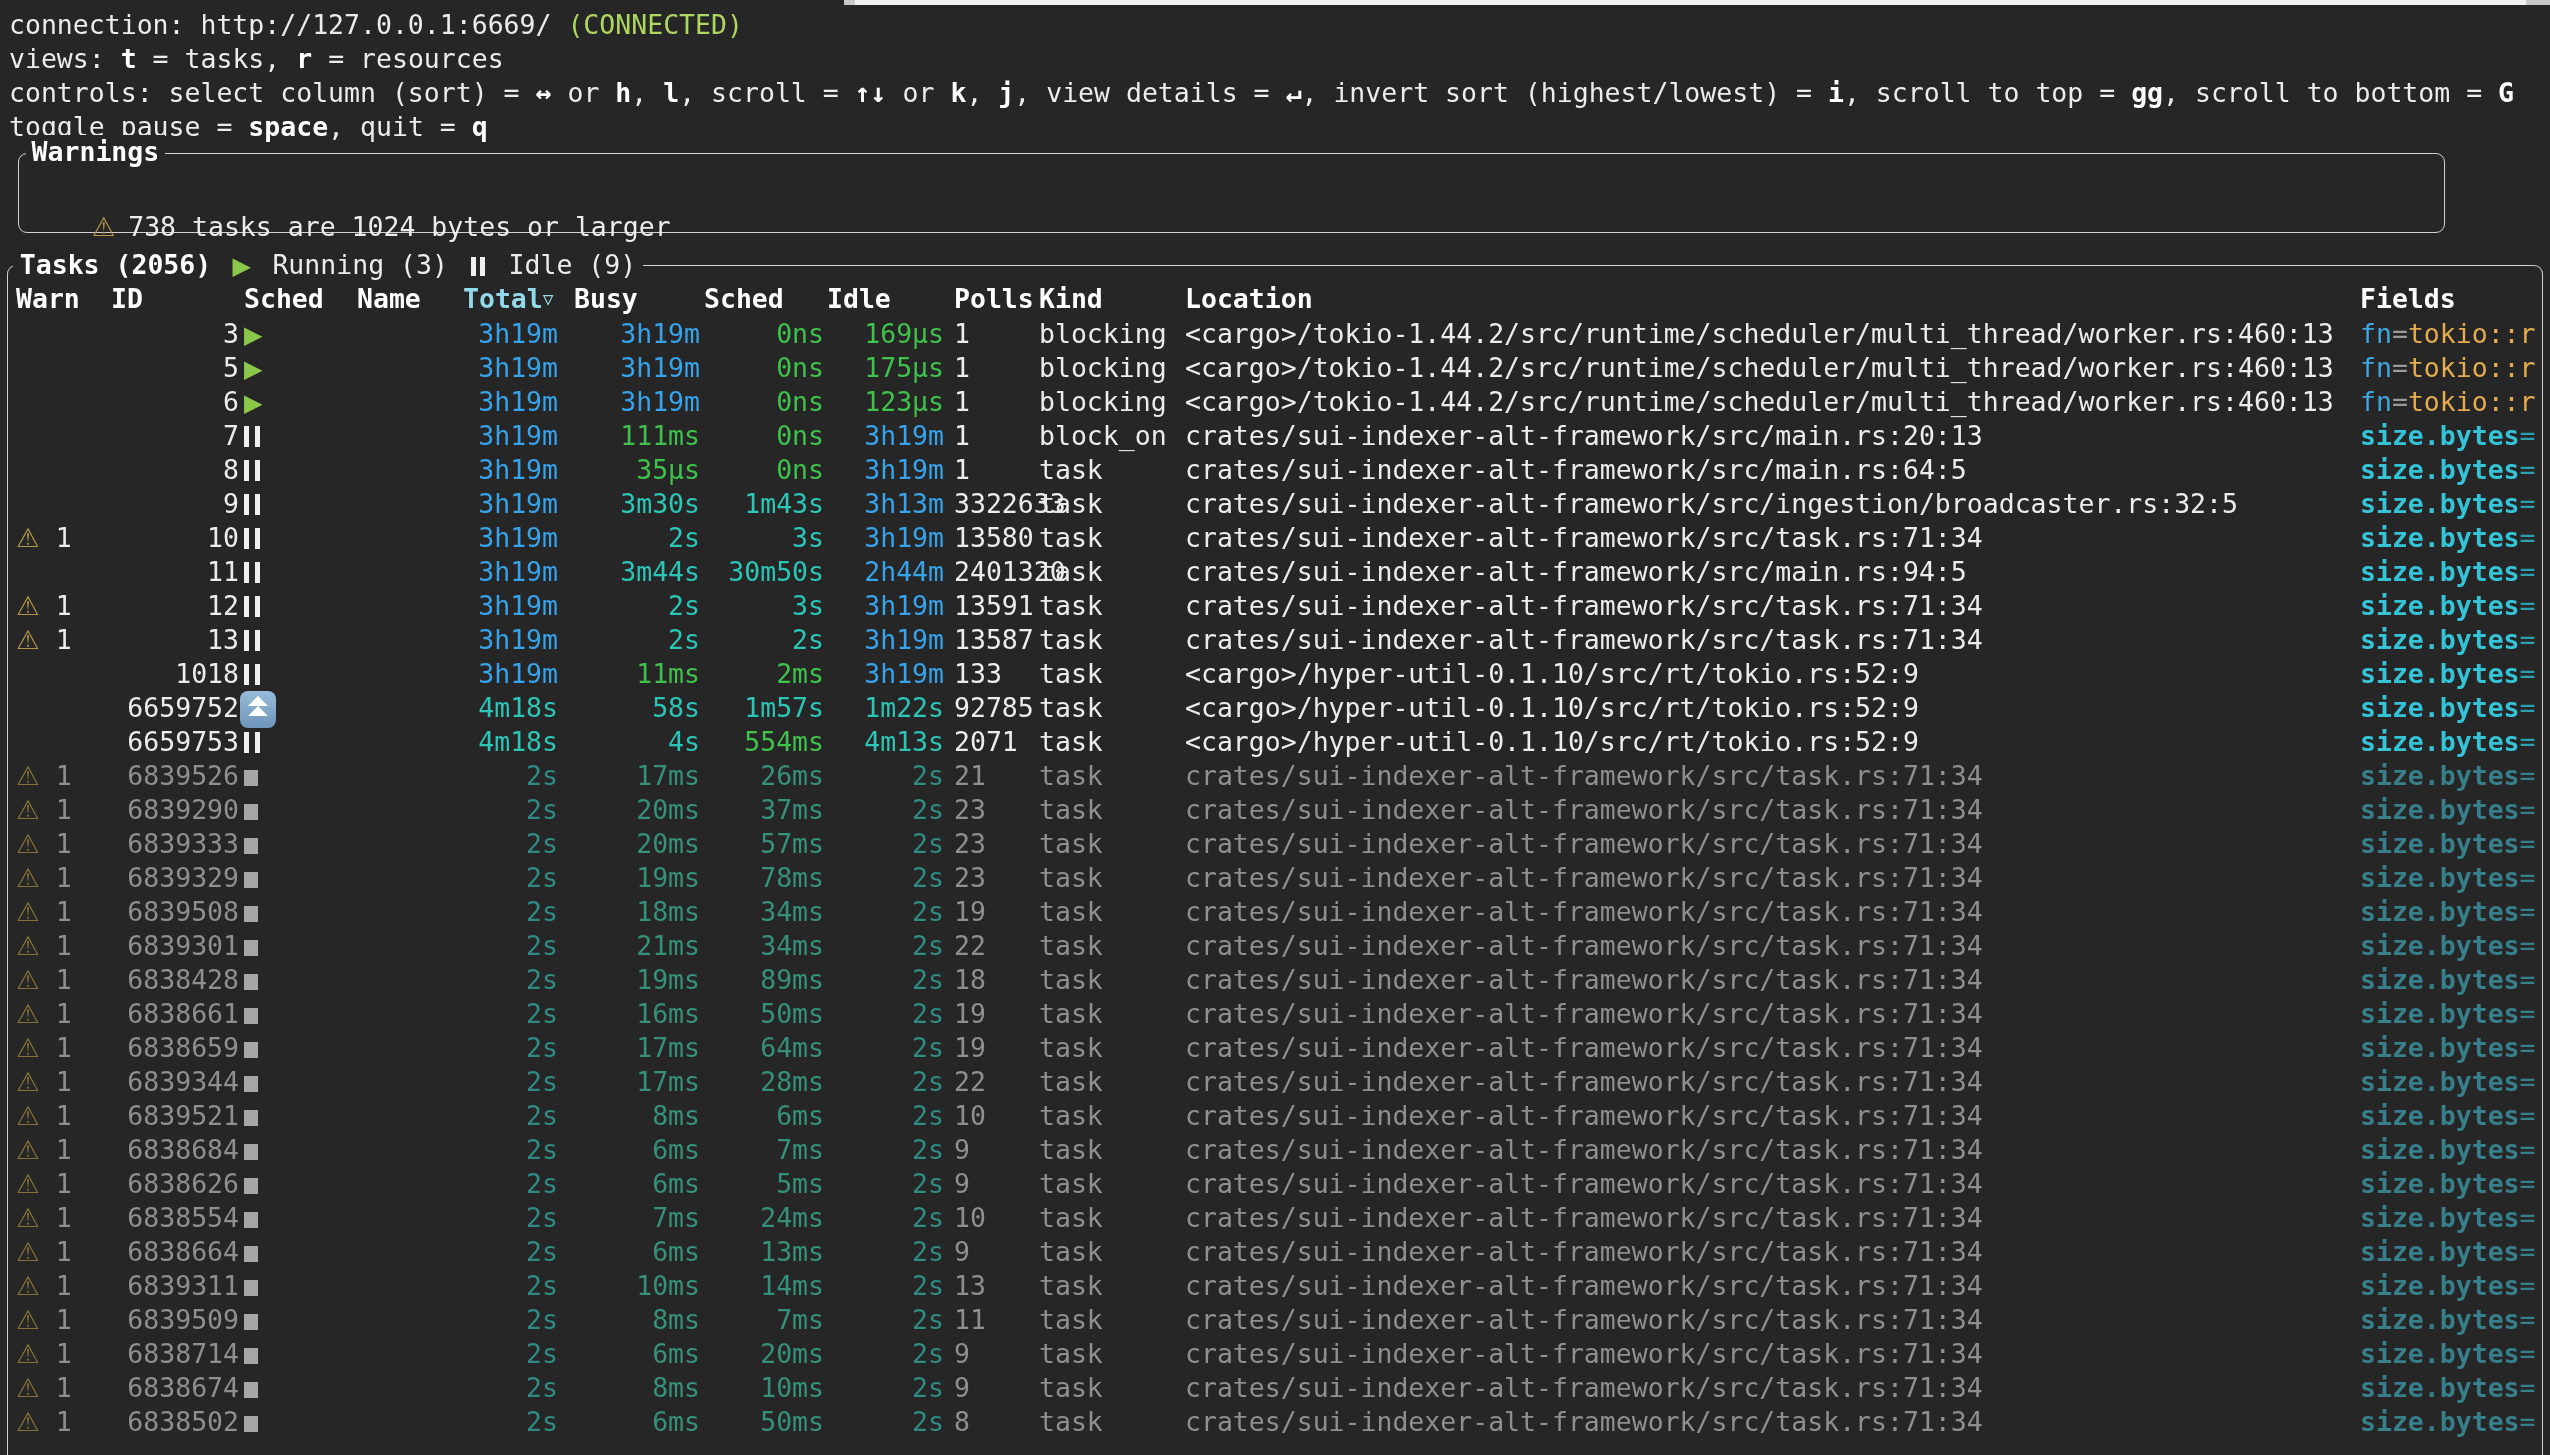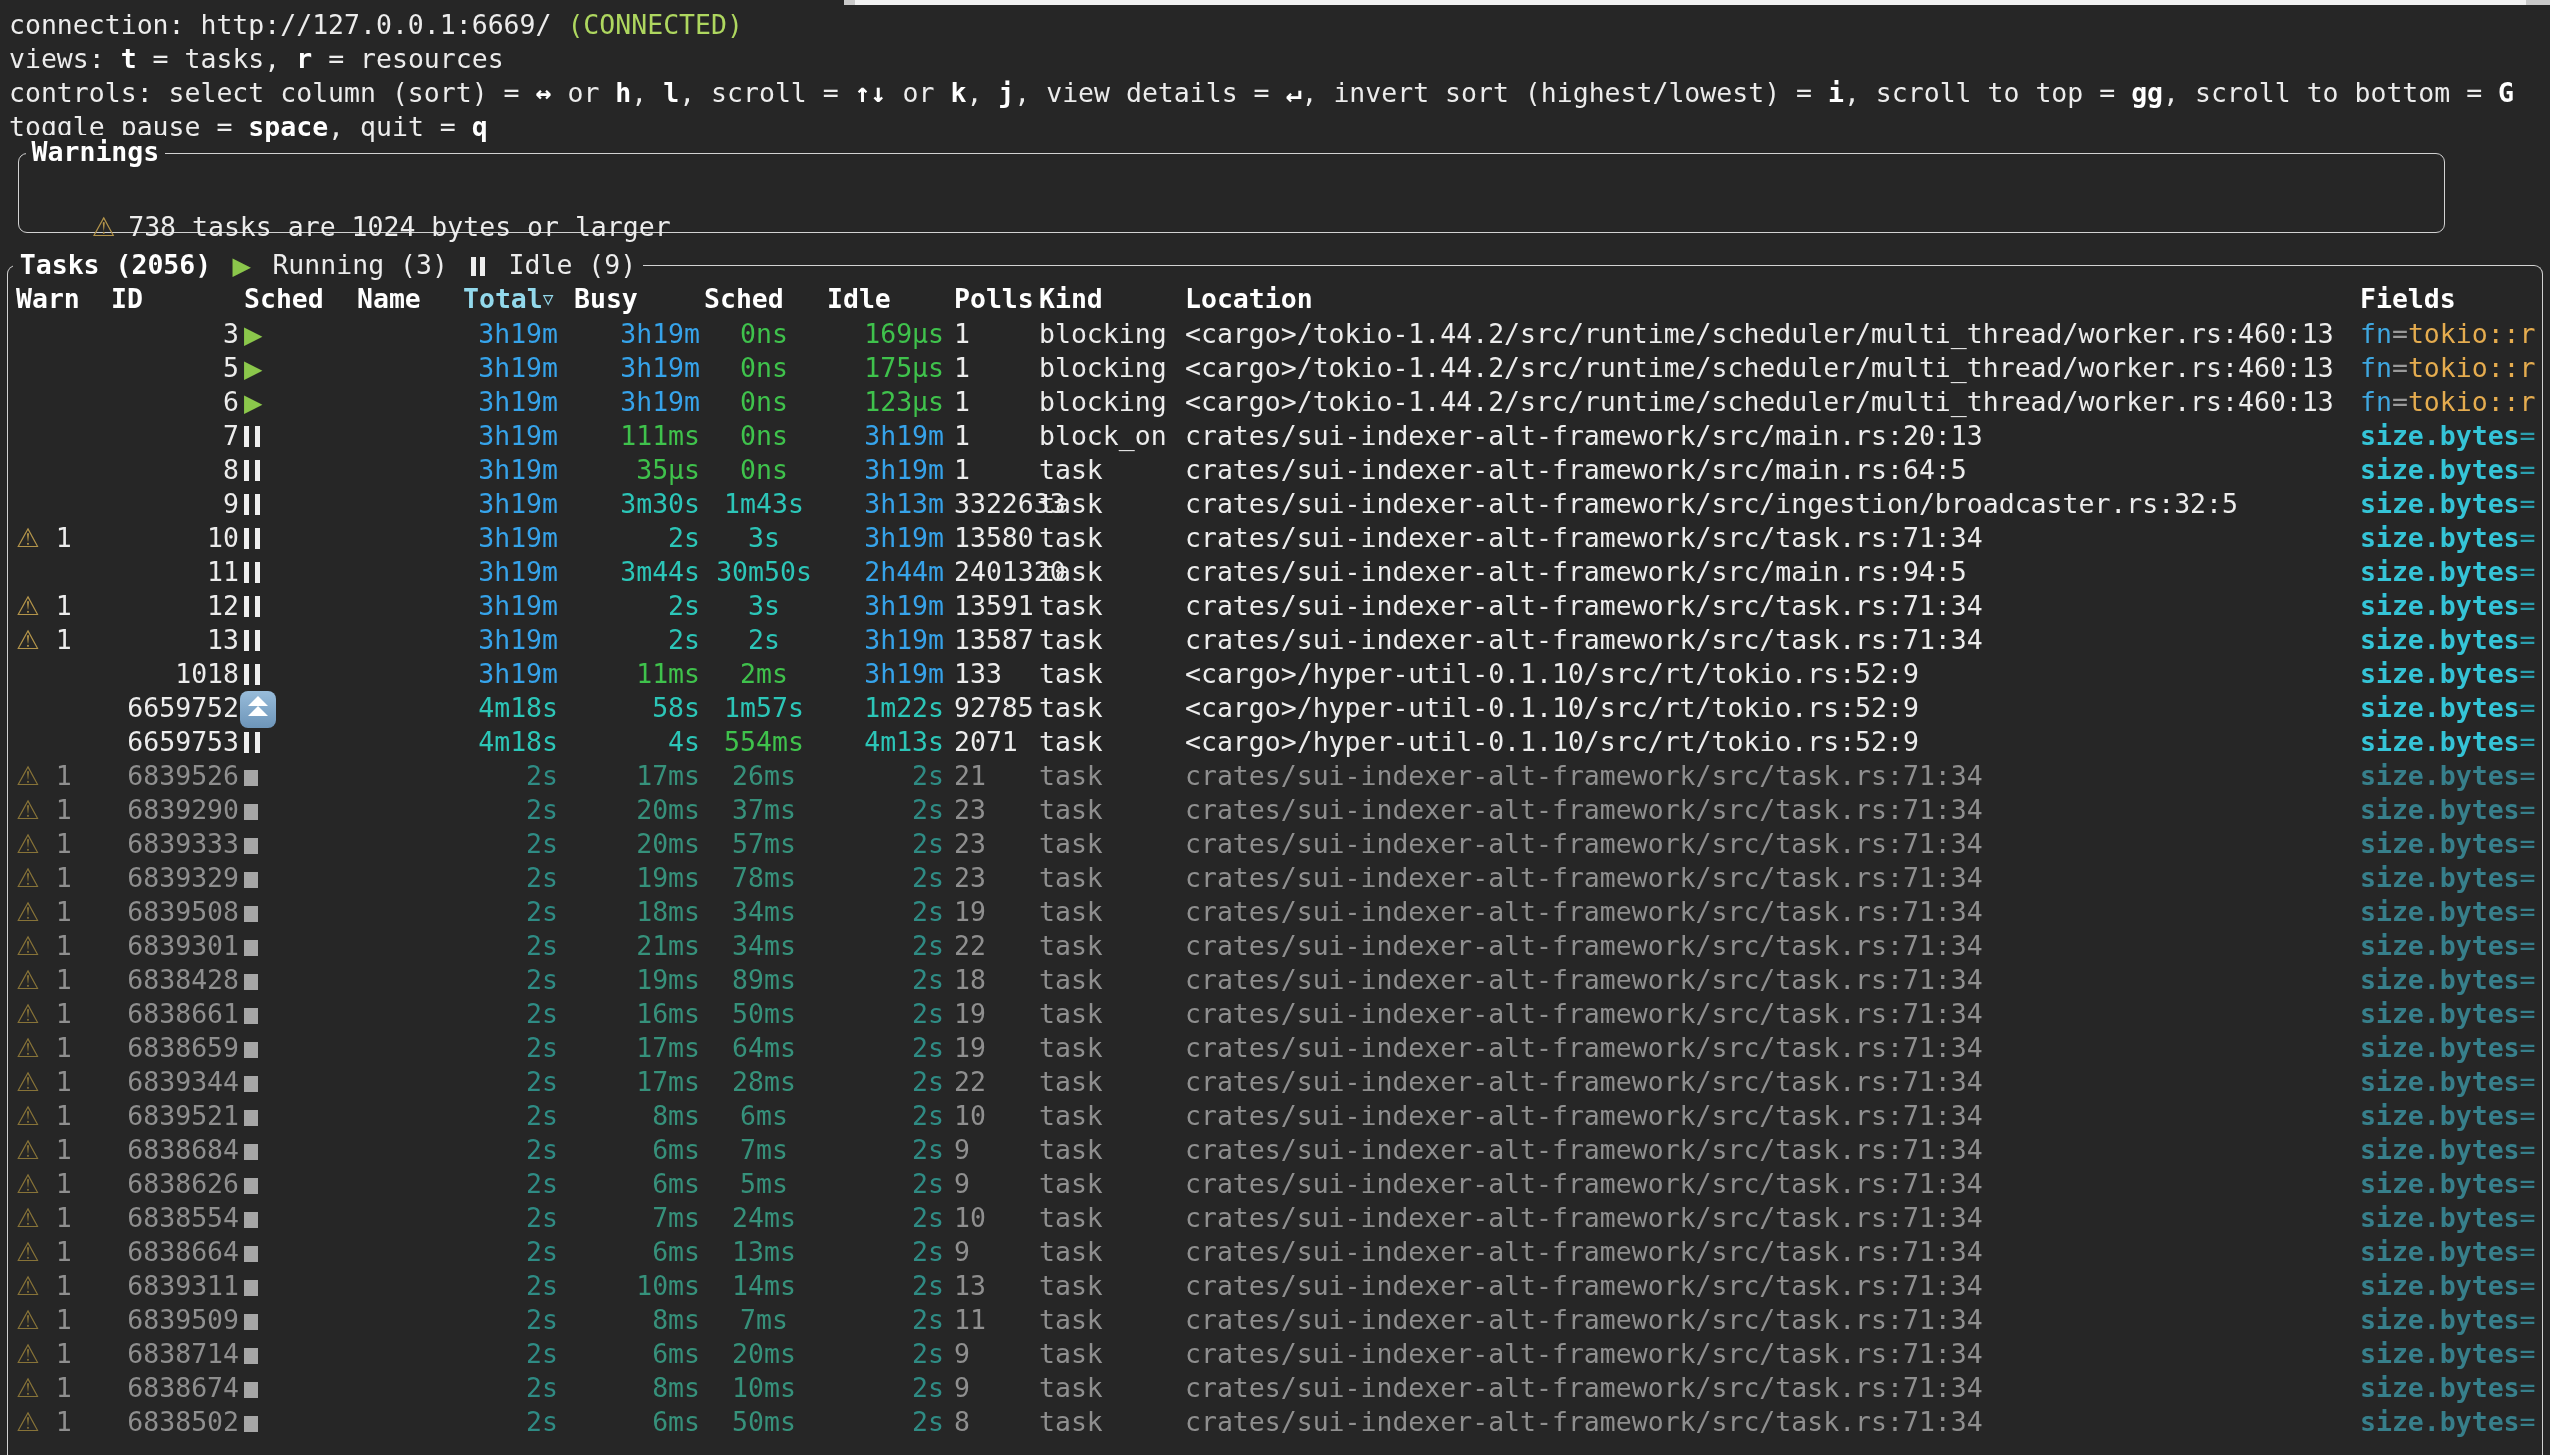--- a/index.html
+++ b/index.html
@@ -44,21 +44,21 @@
   #thead{position:absolute;left:0;top:282px;width:2550px;height:34px;line-height:34px;font-weight:bold;color:var(--fgb);z-index:2}
   #rows{position:absolute;left:0;top:317px;width:2550px;z-index:2}
   .row{position:relative;height:34px;line-height:34px}
   .c,.hc{position:absolute;top:0;white-space:pre}
   .col-warn{left:16px;width:72px}
   .col-id{left:90px;width:149px;text-align:right}
   .col-state{left:244px;width:108px}
   .col-name{left:357px;width:99px}
   .col-total{left:463px;width:95px;text-align:right}
   .col-busy{left:574px;width:126px;text-align:right}
-  .col-sched{left:704px;width:120px;text-align:center}
+  .col-sched{left:704px;width:120px;text-align:right}
   .col-idle{left:827px;width:117px;text-align:right}
   .col-polls{left:954px;width:108px}
   .col-kind{left:1039px;width:144px}
   .col-loc{left:1185px;width:1177px;overflow:hidden}
   .col-fields{left:2360px;width:190px;overflow:hidden}
   #thead .col-id{left:111px;width:auto;text-align:center}
   #thead .col-total,#thead .col-busy,#thead .col-sched,#thead .col-idle{text-align:left}
   #thead .sorted{color:var(--sort)}
   .sortmark{font-family:"DejaVu Sans",sans-serif;font-size:21.5px;color:var(--sort);font-weight:normal;vertical-align:1.8px}
 

